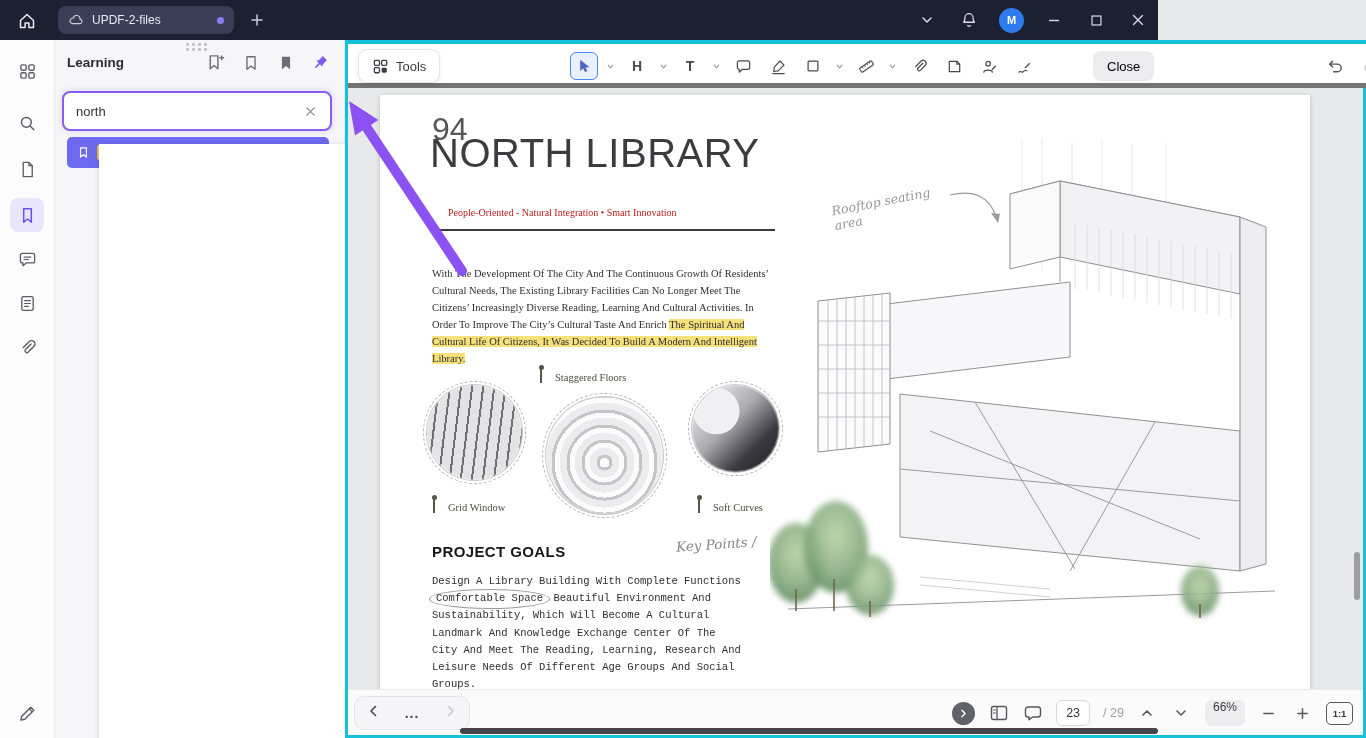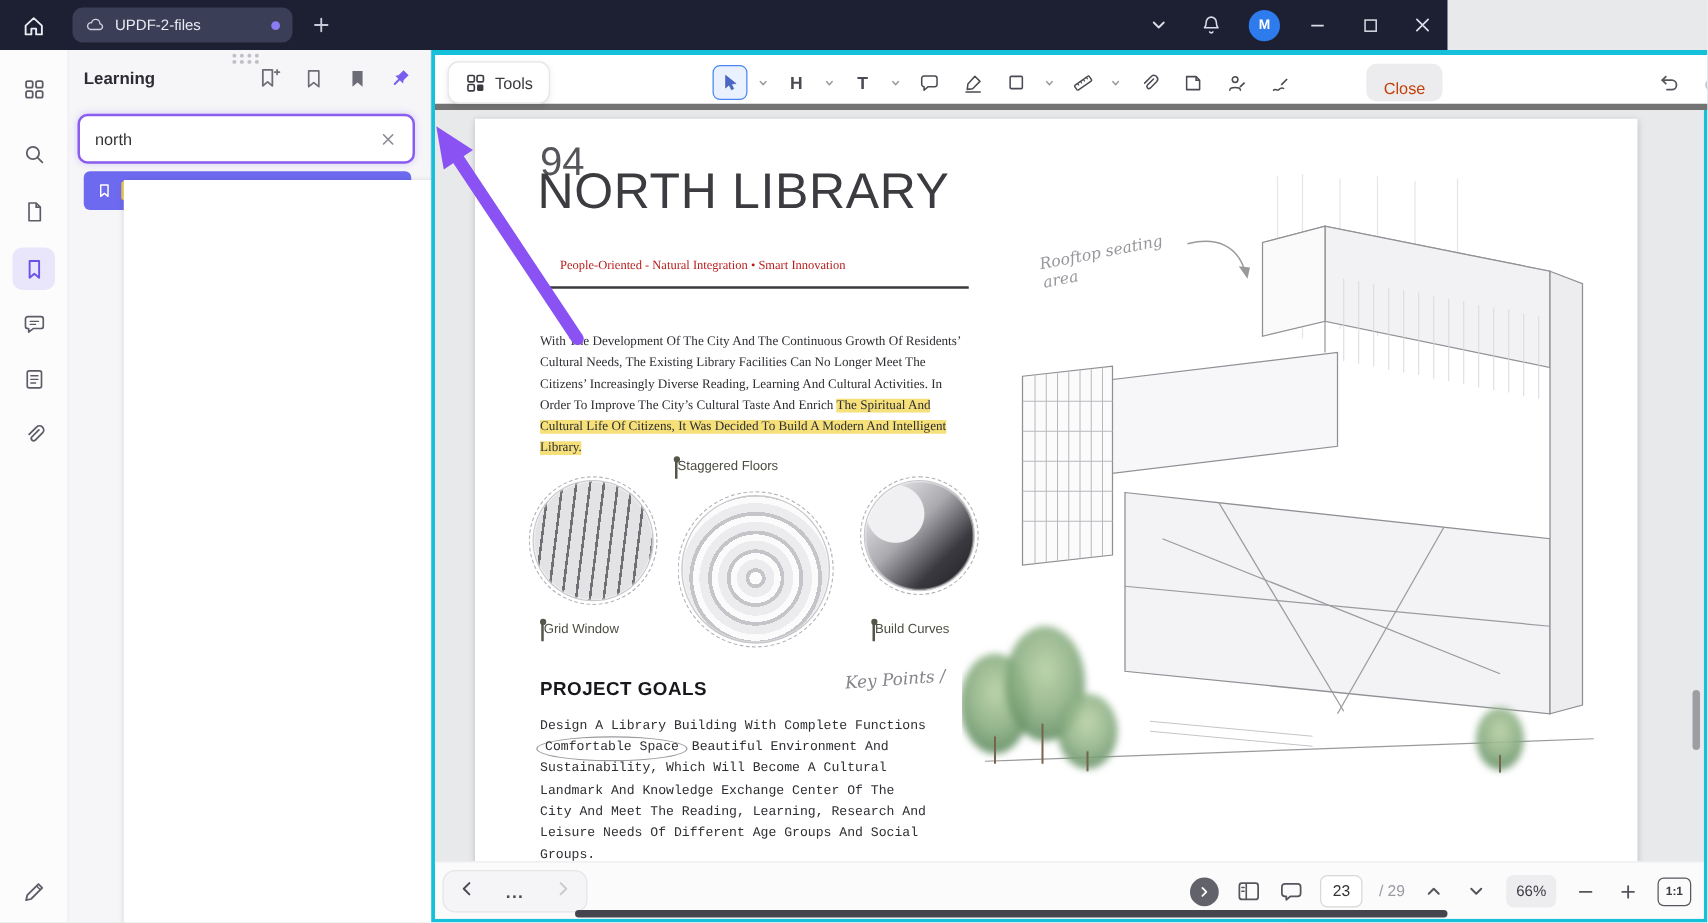--- a/index.html
+++ b/index.html
@@ -38,36 +38,36 @@
 
   
   .main{position:absolute;left:345px;top:40px;width:1021px;height:698px;background:#e8e9eb;border:3px solid var(--cyan-border,#15c1da);border-top-width:4px}
   .toolbar{position:absolute;left:0;top:0;width:1132px;height:44px;background:#fff;border-bottom:5px solid #737373}
   .tools-btn{position:absolute;left:10px;top:5px;height:34px;display:flex;align-items:center;gap:7px;padding:0 13px;background:#fff;border:1px solid #e5e5e9;border-radius:9px;box-shadow:0 2px 5px rgba(0,0,0,.08);font-size:13px;color:#3a3a42}
   .center-tools{position:absolute;left:222px;top:0;height:44px;display:flex;align-items:center;gap:7px;color:#4a4a52}
   .tool{width:28px;height:28px;border-radius:6px;display:flex;align-items:center;justify-content:center}
   .tool.selected{background:#e9f1fe;border:1.5px solid var(--select-tool-blue,#4a87f5)}
   .caret{width:11px;height:28px;display:flex;align-items:center;justify-content:center;color:#9a9aa2}
   .tglyph{font-size:14px;font-weight:700;color:#4a4a52}
-  .close-btn{position:absolute;left:745px;top:7px;height:30px;padding:12px 14px;background:#ececee;border-radius:8px;font-size:13px;color:#c2410c;display:flex;align-items:flex-start}
+  .close-btn{position:absolute;left:745px;top:7px;height:30px;padding:12px 14px;background:#ececee;border-radius:8px;font-size:13px;color:#000000;display:flex;align-items:center}
   .tb-actions{position:absolute;right:10px;top:0;height:44px;display:flex;align-items:center;gap:13px;color:#55555c}
   .tb-actions .ic{width:22px;height:22px;display:flex;align-items:center;justify-content:center}
   .tb-actions .disabled{color:#c9c9ce}
   .ai-circle{width:26px;height:26px;border-radius:50%;background:radial-gradient(circle at 64% 34%,#fff 0 4px,rgba(255,255,255,0) 5px),conic-gradient(from 210deg,#2f7af0,#27c2e8,#7aa8f5,#2f7af0)}
 
   
   .doc-area{position:absolute;left:0;top:44px;width:1015px;height:601px;background:#e8e9eb}
   .page{position:absolute;left:32px;top:7px;width:930px;height:620px;background:#fff;box-shadow:0 1px 5px rgba(0,0,0,.18)}
   .pg-num{position:absolute;left:52px;top:16px;font-size:32px;color:#55555a;font-family:"Liberation Sans",sans-serif}
   .pg-title{position:absolute;left:50px;top:36px;font-size:40px;font-weight:400;letter-spacing:.5px;color:#3c3c40}
   .pg-sub{position:absolute;left:68px;top:112px;font-size:10px;color:#b91c1c;font-family:"Liberation Serif",serif}
   .pg-rule{position:absolute;left:53px;top:134px;width:342px;height:2px;background:#3c3c40}
   .pg-intro{position:absolute;left:52px;top:170px;width:340px;font-family:"Liberation Serif",serif;font-size:10.5px;line-height:1.62;color:#2e2e33}
   .hl{background:var(--text-highlight-yellow,#f6e07a)}
-  .callout{position:absolute;display:flex;align-items:flex-start;gap:0;font-family:Liberation Sans, sans-serif;font-size:10.5px;color:#4c4c42}
+  .callout{position:absolute;display:flex;align-items:flex-end;gap:13px;font-family:Liberation Serif, serif;font-size:10.5px;color:#4c4c42}
   .callout .tick{width:2px;height:15px;background:#55554a;position:relative;margin-top:1px}
   .callout .tick::before{content:"";position:absolute;left:-1.5px;top:-3px;width:5px;height:5px;border-radius:50%;background:#55554a}
   .cir{position:absolute;border-radius:50%;overflow:hidden;box-shadow:0 0 0 1px #c9c9cd}
   .cir::after{content:"";position:absolute;inset:0;border-radius:50%;border:1px solid rgba(255,255,255,.35)}
   .cir-ring{position:absolute;border-radius:50%;border:1.3px dashed #b3b3b9}
   .cir.grid-photo{background:repeating-linear-gradient(97deg,#6f6f74 0 2px,#e3e3e6 2px 11px),linear-gradient(180deg,#d9d9dd,#9a9aa0)}
   .cir.spiral-photo{background:repeating-radial-gradient(circle at 50% 56%,#fbfbfc 0 5px,#c4c4c9 5px 8px,#ececee 8px 15px),#ddd}
   .cir.curve-photo{background:radial-gradient(circle at 28% 30%,#f0f0f2 0 26%,rgba(0,0,0,0) 27%),linear-gradient(135deg,#e6e6e9 12%,#a9a9ae 44%,#3a3a40 72%,#1d1d22 100%)}
   .pg-goals-h{position:absolute;left:52px;top:448px;font-size:15px;font-weight:700;letter-spacing:.4px;color:#17171c}
   .key-note{position:absolute;left:296px;top:441px;font-family:"DejaVu Serif",serif;font-style:italic;font-size:13.5px;color:#85858c;transform:rotate(-4deg)}
@@ -83,21 +83,21 @@
 
   
   .statusbar{position:absolute;left:0;bottom:0;width:1015px;height:46px;background:#fbfbfc;border-top:1px solid #ebebee}
   .sb-left{position:absolute;left:6px;top:6px;width:116px;height:34px;border:1px solid #e5e5e9;background:#f5f5f7;border-radius:10px;display:flex;align-items:center;justify-content:space-around;color:#4a4a52}
   .sb-left .fwd{color:#c9c9ce}
   .dots{font-size:14px;font-weight:700;letter-spacing:1px;color:#4a4a52}
   .sb-right{position:absolute;right:10px;top:0;height:46px;display:flex;align-items:center;gap:13px;color:#55555c}
   .circle-btn{width:23px;height:23px;border-radius:50%;background:#62626b;color:#fff;display:flex;align-items:center;justify-content:center}
   .page-box{width:34px;height:26px;border:1px solid #d8d8dc;border-radius:6px;background:#fff;font-size:12.5px;color:#333;text-align:center;font-family:"Liberation Sans",sans-serif}
   .page-total{font-size:12.5px;color:#9a9aa2}
-  .zoom-pill{height:26px;padding:0 8px;background:#ededf0;border-radius:6px;font-size:12px;color:#3a3a42;display:flex;align-items:center}
+  .zoom-pill{height:26px;padding:0 8px;background:#ededf0;border-radius:6px;font-size:12px;color:#3a3a42;display:flex;}
   .fit-box{width:27px;height:23px;border:1.6px solid #57575f;border-radius:5px;font-size:9.5px;font-weight:700;color:#3a3a42;display:flex;align-items:center;justify-content:center}
   .sb-ic{width:21px;height:21px;display:flex;align-items:center;justify-content:center}
 
   
   .tutorial-arrow{position:absolute;left:332px;top:86px;z-index:50;pointer-events:none}
 </style>
 </head>
 <body>
 
 <div class="app">
@@ -420,21 +420,21 @@
         <div class="cir spiral-photo" style="left:166px;top:302px;width:117px;height:117px"></div>
         <div class="cir-ring" style="left:162px;top:298px;width:125px;height:125px"></div>
         <div class="cir curve-photo" style="left:312px;top:290px;width:87px;height:87px"></div>
         <div class="cir-ring" style="left:308px;top:286px;width:95px;height:95px"></div>
         <div class="callout" style="left:53px;top:402px">
             <span class="tick"></span>
             <span>Grid Window</span>
           </div>
         <div class="callout" style="left:318px;top:402px">
             <span class="tick"></span>
-            <span>Build Curves</span>
+            <span>Soft Curves</span>
           </div>
 
         <div class="pg-goals-h">PROJECT GOALS</div>
         <div class="key-note">Key Points /</div>
         <div class="pg-goals"><span>Design A Library Building With Complete Functions </span><span class="circled">Comfortable Space</span><span> Beautiful Environment And Sustainability, Which Will Become A Cultural Landmark And Knowledge Exchange Center Of The City And Meet The Reading, Learning, Research And Leisure Needs Of Different Age Groups And Social Groups.</span></div>
 
         <svg class="sketch" viewBox="0 0 526 530">
           <defs>
             <radialGradient id="tg" cx="50%" cy="38%" r="65%">
               <stop offset="0" stop-color="#b7d0a4"></stop>

